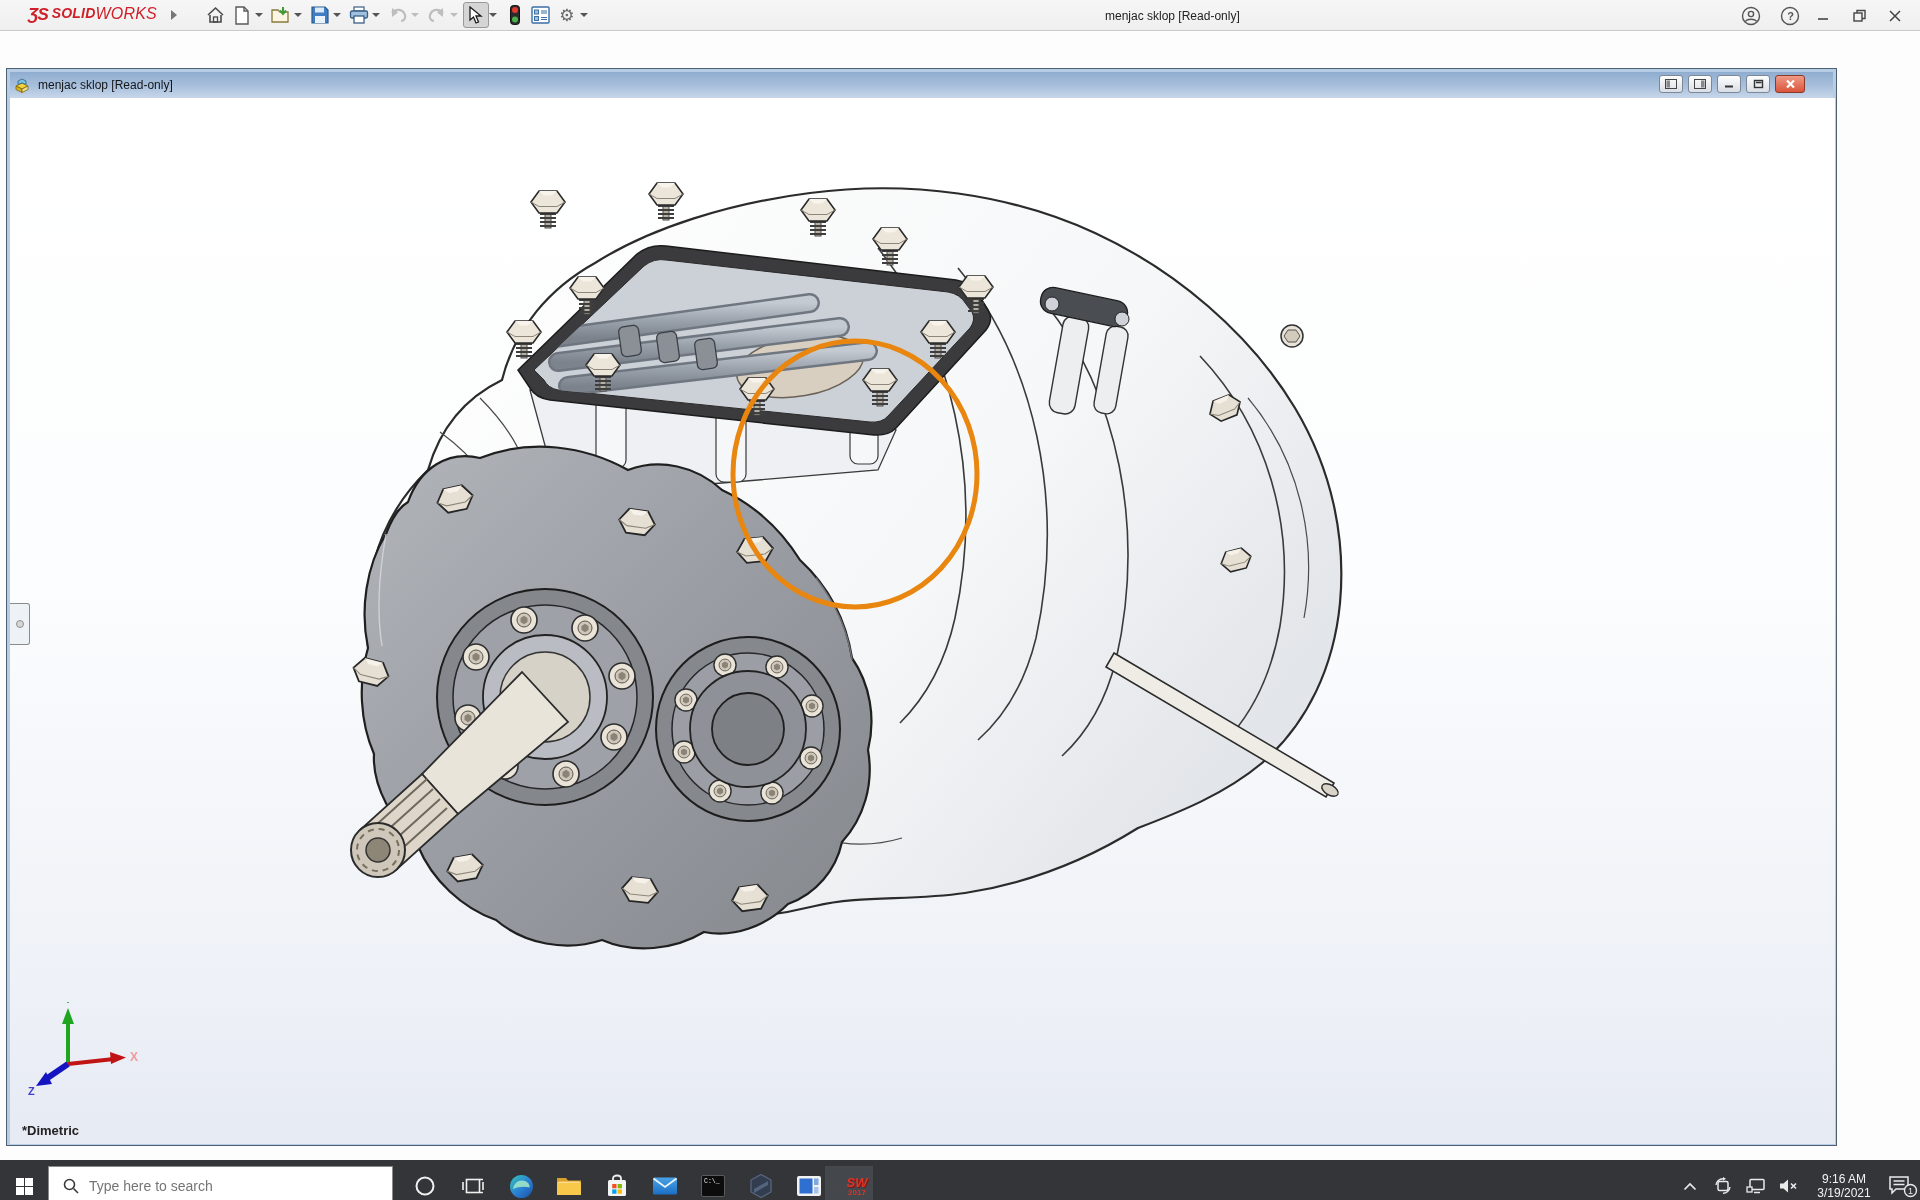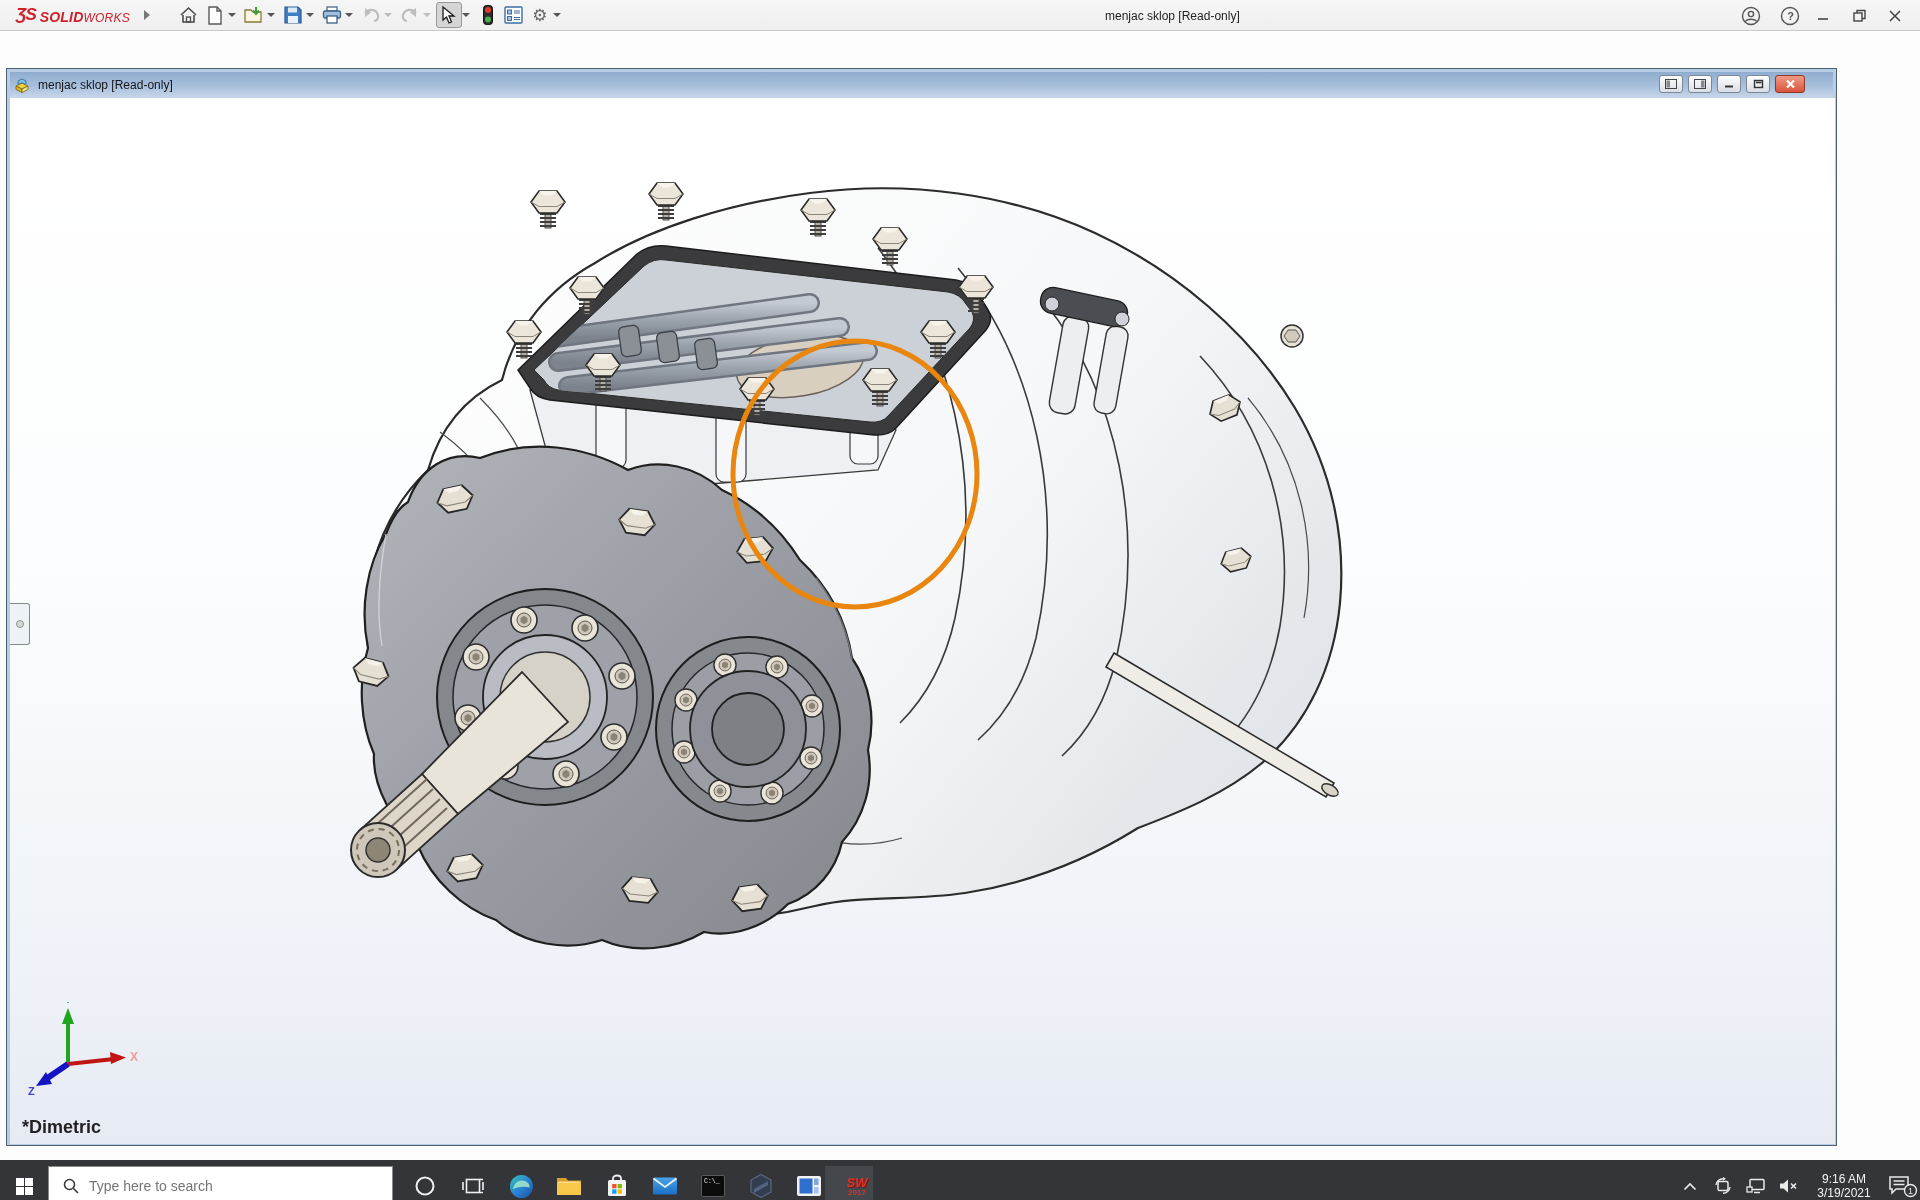--- a/index.html
+++ b/index.html
@@ -3,24 +3,24 @@
 <meta charset="utf-8">
 <style>
   * { margin:0; padding:0; box-sizing:border-box; }
   html,body { width:1920px; height:1200px; overflow:hidden;
     font-family:"Liberation Sans", sans-serif; background:#fff; }
 
   
   .app-titlebar { position:absolute; left:0; top:0; width:1920px; height:31px;
     background:linear-gradient(#f6f6f6,#efefef); border-bottom:1px solid #c9c9c9;
     display:flex; align-items:center; }
-  .sw-logo { display:flex; align-items:flex-end; margin-left:16px; color:#cf2029; }
+  .sw-logo { display:flex; align-items:flex-start; margin-left:28px; color:#cf2029; }
   .sw-logo .mark { font-style:italic; font-weight:bold; font-size:17px; letter-spacing:-1px; margin-right:4px;}
   .sw-logo .bold { font-weight:bold; font-style:italic; font-size:14px; letter-spacing:.2px;}
-  .sw-logo .light{ font-weight:normal; font-style:italic; font-size:12px; letter-spacing:.2px;}
+  .sw-logo .light{ font-weight:normal; font-style:italic; font-size:16px; letter-spacing:.2px;}
   .flyout-arrow { width:0;height:0;border-top:5px solid transparent;border-bottom:5px solid transparent;
     border-left:6px solid #777; margin-left:14px; }
   .tb-group { display:flex; align-items:center; margin-left:26px; }
   .tb-btn { width:26px; height:26px; display:flex; align-items:center; justify-content:center; border-radius:3px; }
   .tb-btn.pressed { background:#d5d5d5; border:1px solid #9a9a9a; }
   .dd { width:0; height:0; border-left:4px solid transparent; border-right:4px solid transparent;
     border-top:4.5px solid #555; margin:0 5px 0 0; }
   .dd.dis { border-top-color:#bdbdbd; }
   .gear-glyph { font-size:17px; color:#6a6a6a; line-height:1; }
   .app-center-title { position:absolute; left:1105px; top:9px; font-size:12px; color:#222; }
@@ -42,21 +42,21 @@
   .dbtn { width:24px; height:18px; border:1px solid #7d8896; border-radius:3px;
     background:linear-gradient(#fefefe,#d9dee5); display:flex; align-items:center; justify-content:center; }
   .dbtn.close { width:30px; background:linear-gradient(#f09a86,#d9543a); border-color:#8c3a28; }
   .viewport { position:relative; width:1825px; height:1046px;
     background:linear-gradient(180deg,#ffffff 0%,#fcfdfe 45%,#eef1f7 85%,#e6eaf3 100%); overflow:hidden; }
   .model-svg { position:absolute; left:0; top:0; }
   .fm-tab { position:absolute; left:0; top:505px; width:20px; height:42px; background:#eef1f6;
     border:1px solid #8a8a8a; border-left:none; border-radius:0 3px 3px 0; display:flex; align-items:center; justify-content:center; }
   .fm-dot { width:8px; height:8px; border-radius:50%; background:#d6d6d6; border:1px solid #909090; }
   .triad { position:absolute; left:18px; bottom:42px; }
-  .view-label { position:absolute; left:12px; bottom:6px; font-size:18px; font-weight:bold; color:#222;text-align:center; }
+  .view-label { position:absolute; left:12px; bottom:6px; font-size:13px; font-weight:bold; color:#222;text-align:center; }
 
   
   .taskbar { position:absolute; left:0; top:1160px; width:1920px; height:52px; background:#333538;
     display:flex; align-items:center; }
   .start-btn { width:48px; height:40px; display:flex; align-items:center; justify-content:center; }
   .win-grid { width:17px; height:17px; display:grid; grid-template-columns:8px 8px; grid-template-rows:8px 8px; gap:1px; }
   .win-grid div { background:#ffffff; }
   .search-box { width:345px; height:40px; background:#ffffff; border:1px solid #8a8a8a; display:flex; align-items:center; }
   .search-box svg { margin:0 10px 0 14px; }
   .search-box input { border:none; outline:none; width:270px; font-size:14px; color:#3a3a3a; background:transparent;

